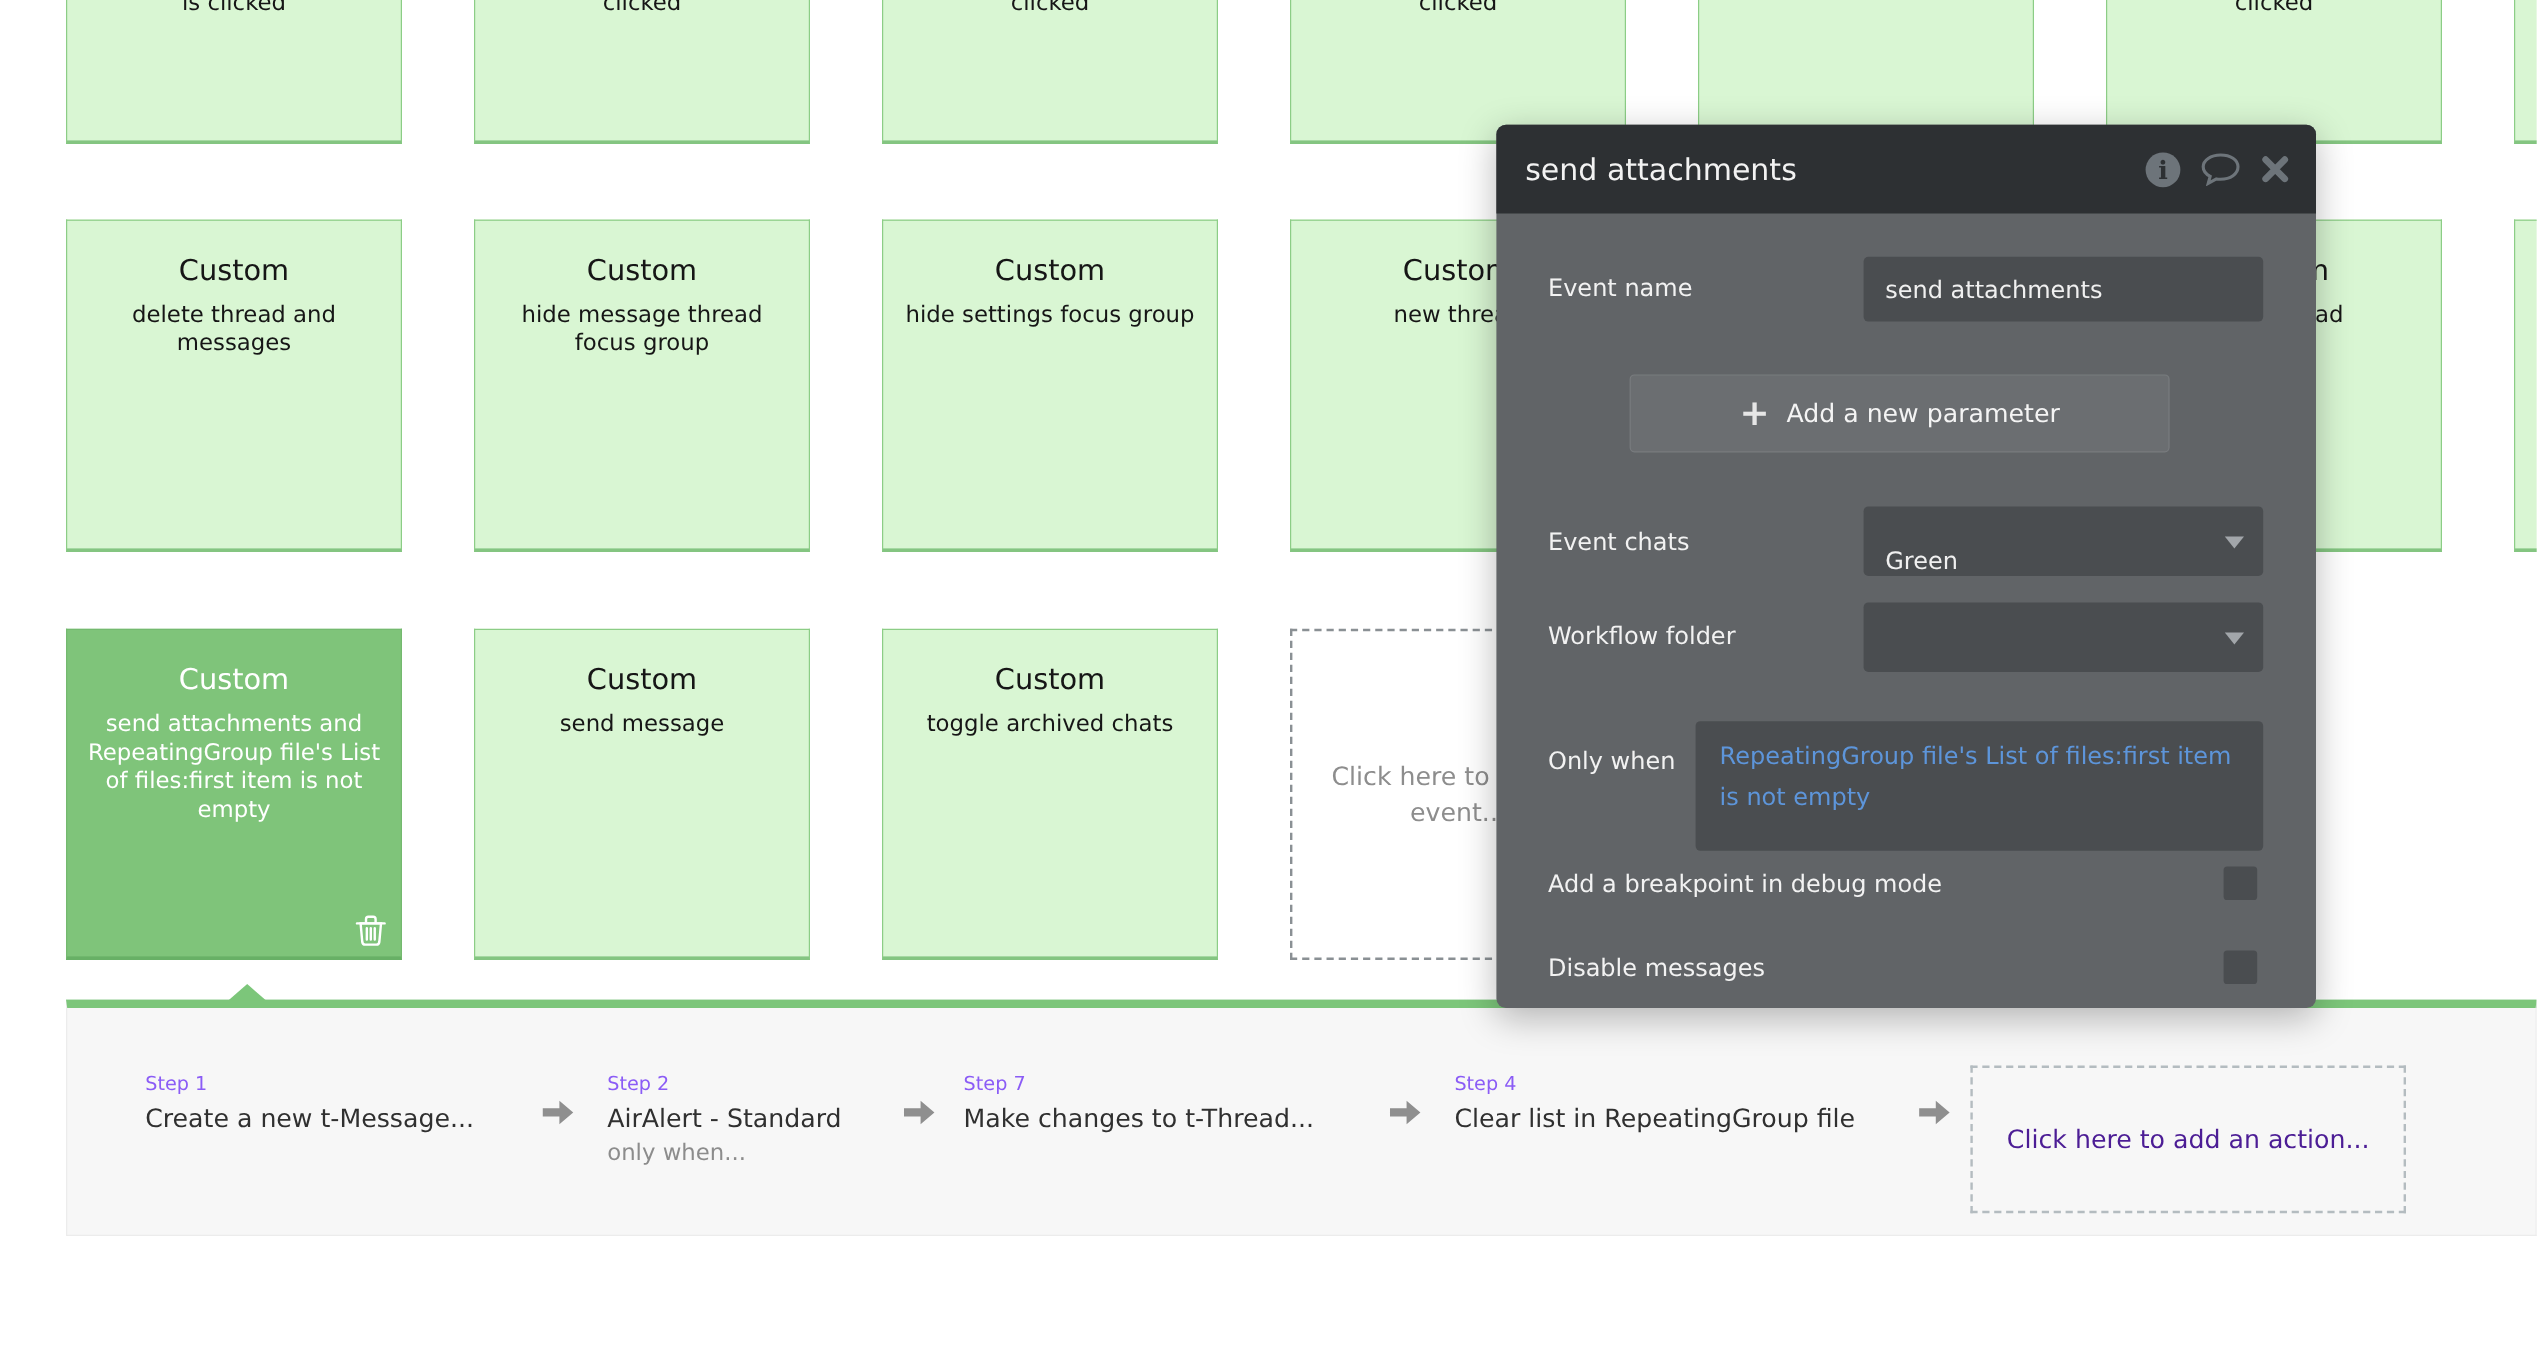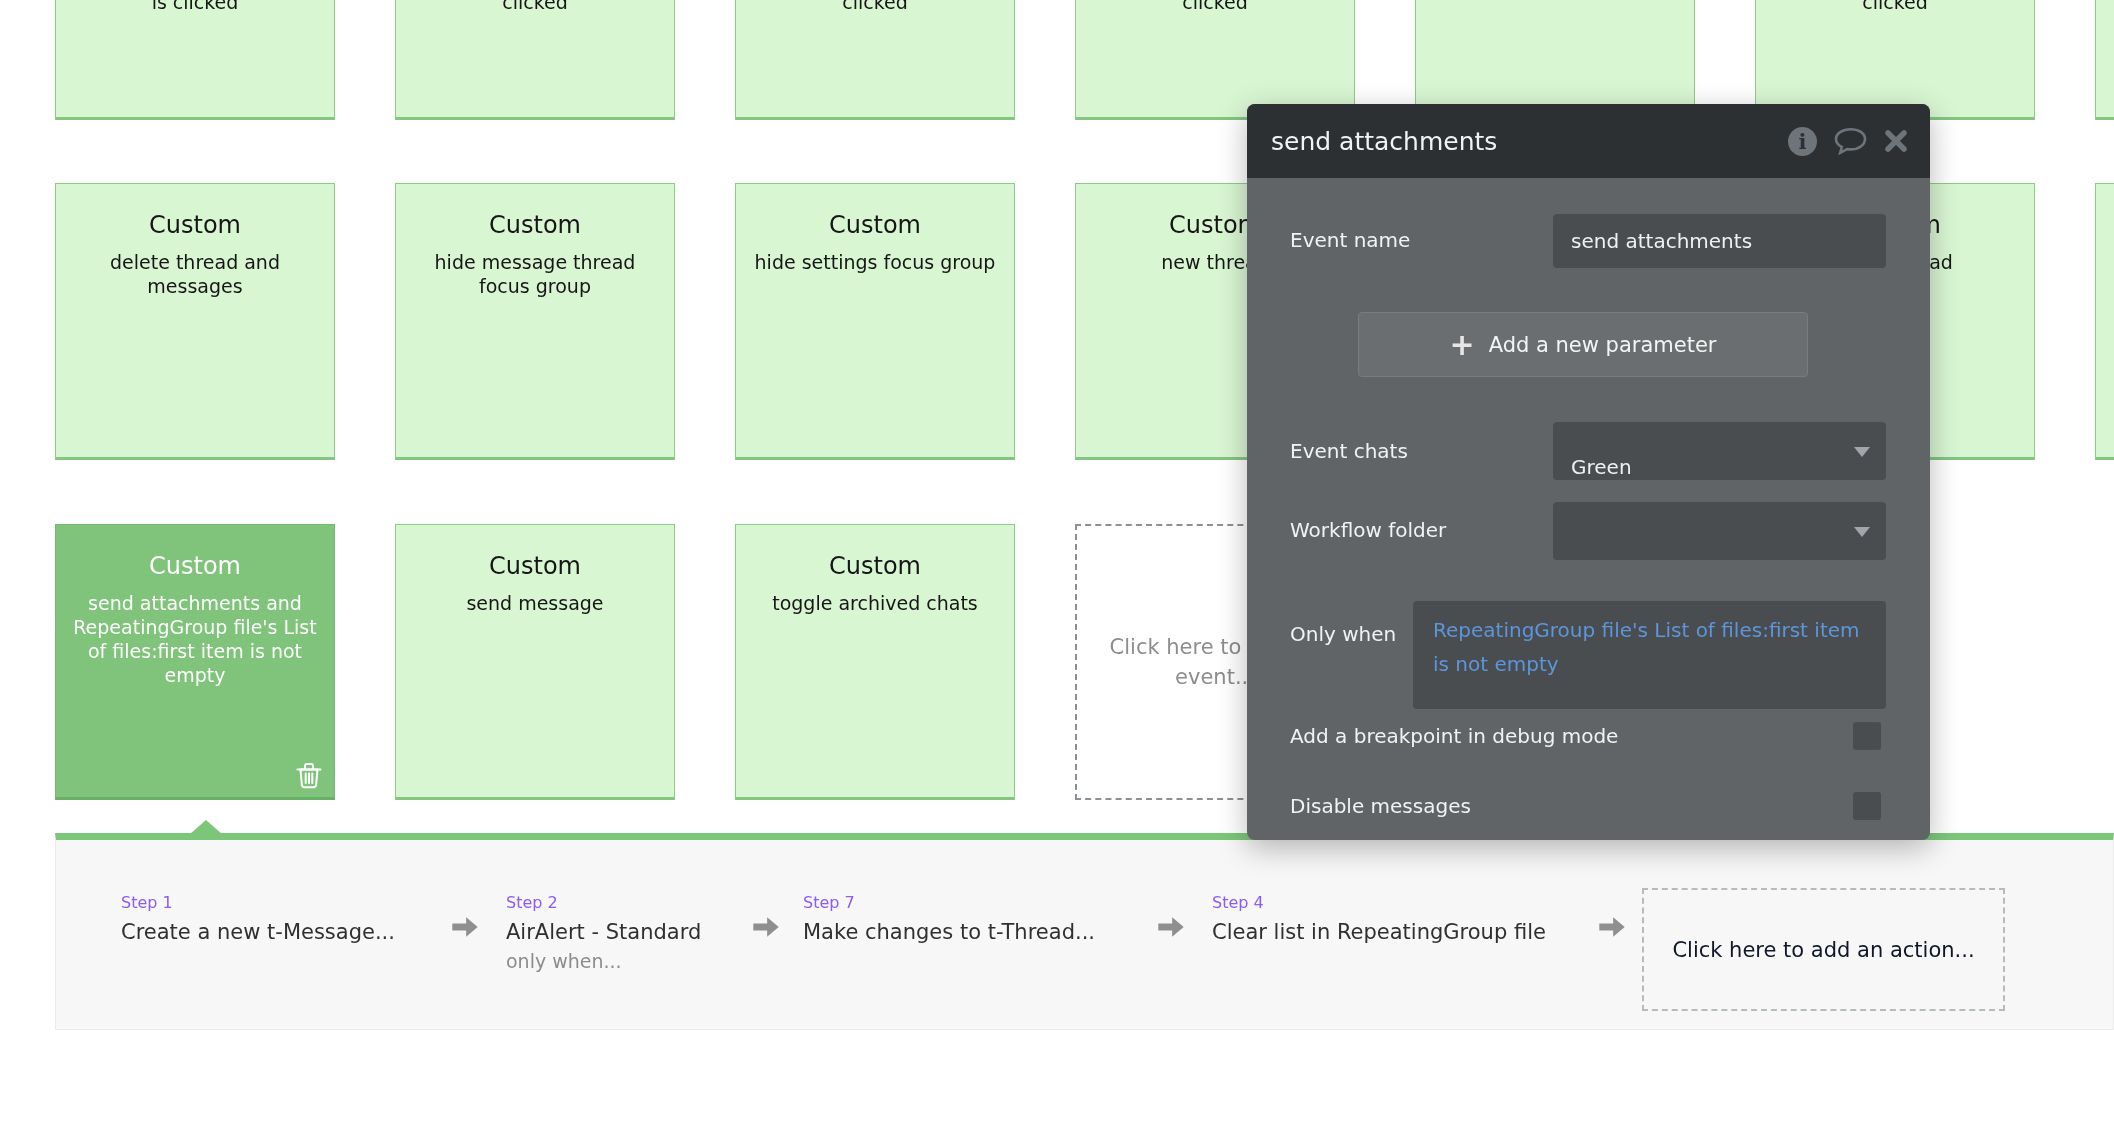--- a/index.html
+++ b/index.html
@@ -77,21 +77,21 @@
     border-left:16px solid transparent;border-right:16px solid transparent;border-bottom:14px solid #7cc67a;
   }
   .step{position:absolute;top:52px;cursor:pointer;}
   .step .step-num{font-size:16px;line-height:22px;color:#8b5cf6;}
   .step .step-title{font-size:21px;line-height:28px;color:#303030;margin-top:4px;}
   .step .step-note{font-size:19px;line-height:24px;color:#8c8c8c;margin-top:3px;}
   .step-arrow{position:absolute;top:74px;width:30px;height:26px;}
   .add-action-box{
     position:absolute;left:1586px;top:48px;width:363px;height:123px;box-sizing:border-box;
     border:2px dashed #b4bcc0;display:flex;align-items:center;justify-content:center;
-    color:#0f172a;font-size:21px;cursor:pointer;background:#f7f7f7;
+    color:#4c1d95;font-size:21px;cursor:pointer;background:#f7f7f7;
   }
 </style>
 </head>
 <body>
 
 <div class="stage">
 
   <div class="card row1" style="left:55px;top:-157px;">
       <div class="card-desc">is clicked</div>
     </div>

